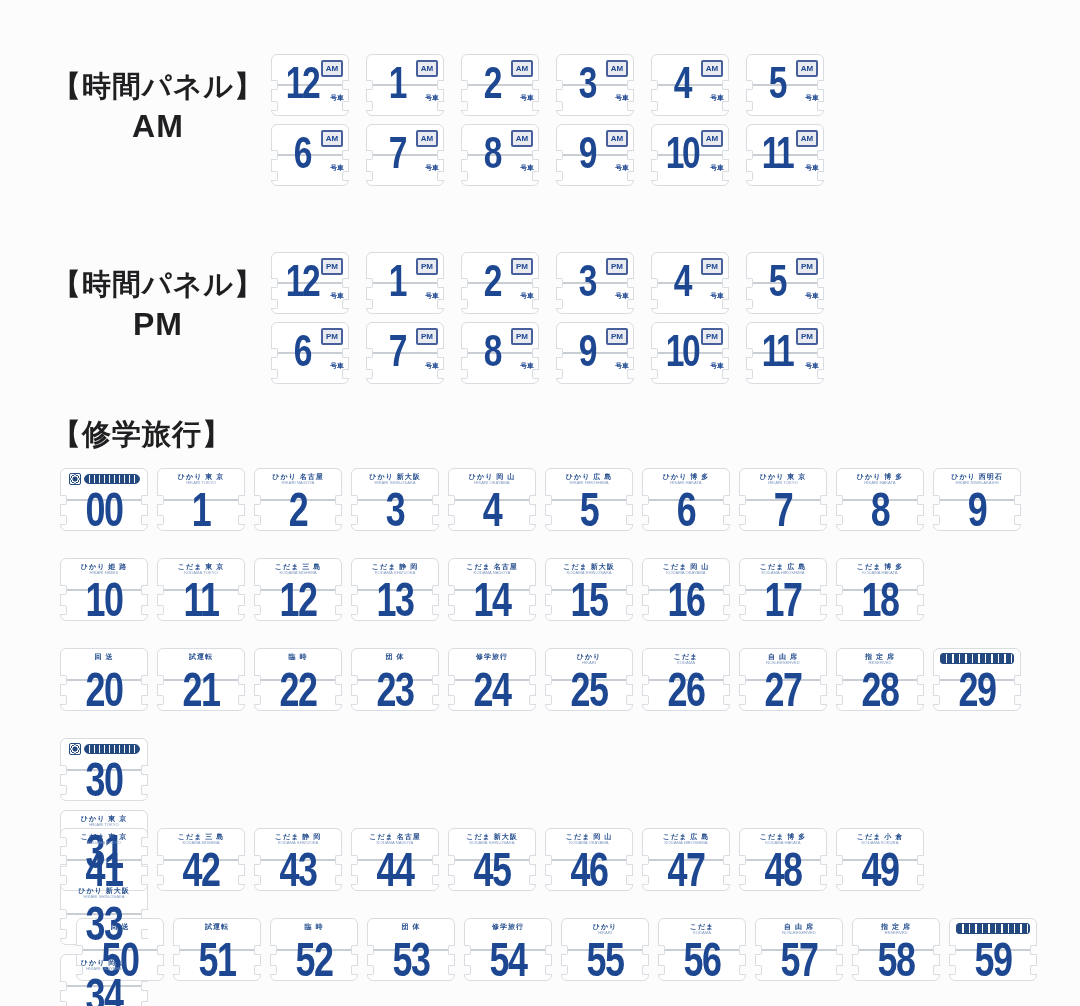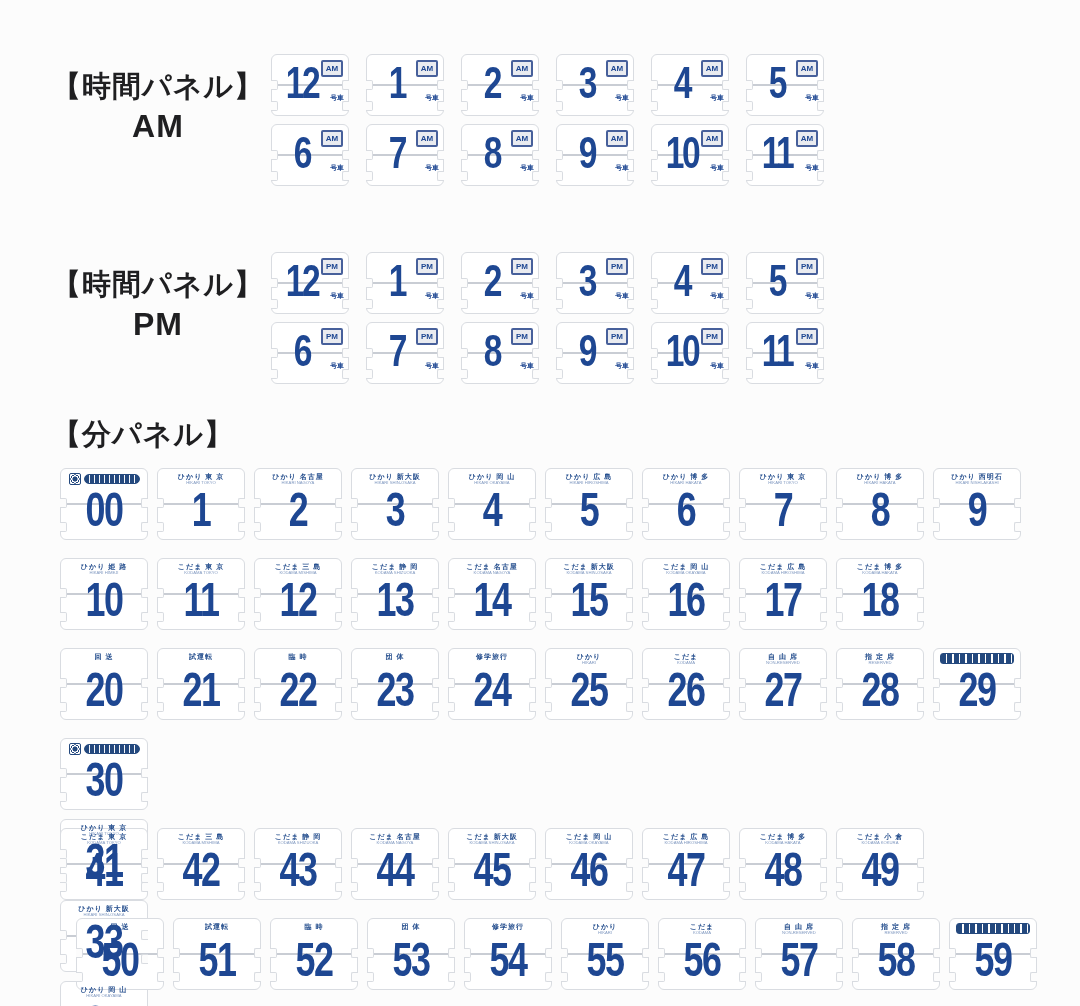--- a/index.html
+++ b/index.html
@@ -16,21 +16,21 @@
   .sec-label .s{font-size:32px;margin-top:4px;letter-spacing:1px;}
   .min-label{position:absolute;color:var(--label);font-weight:bold;font-size:29px;letter-spacing:1px;}
 
   .hrow,.mrow{position:absolute;display:flex;}
   .hrow{gap:17px;}
   .mrow{gap:9px;}
 
   .panel{position:relative;background:#fff;border:1px solid var(--border);
     border-radius:6px;box-sizing:border-box;}
   .hpanel{width:78px;height:62px;}
-  .mpanel{width:88px;height:72px;}
+  .mpanel{width:88px;height:63px;}
 
   .split{position:absolute;left:2px;right:2px;top:50%;height:2px;margin-top:-1px;
     background:var(--line);z-index:0;}
   .notch{position:absolute;width:7px;height:10px;background:var(--bg);
     border:1px solid var(--border);z-index:3;box-sizing:border-box;}
   .notch.l{left:-1px;border-left:none;border-radius:0 2px 2px 0;}
   .notch.r{right:-1px;border-right:none;border-radius:2px 0 0 2px;}
   .n1{top:42%;} .n2{top:76%;}
 
   .hnum{position:absolute;left:2px;top:7px;width:56px;text-align:center;
@@ -319,21 +319,21 @@
         <span class="notch l n1"></span>
         <span class="notch l n2"></span>
         <span class="notch r n1"></span>
         <span class="notch r n2"></span>
         <div class="hnum">11</div>
         <div class="badge">PM</div>
         <div class="unit">号車</div>
       </div>
     </div>
 
-  <div class="min-label" style="left:52px;top:415px;">【分パネル】</div>
+  <div class="min-label" style="left:52px;top:415px;">【修学旅行】</div>
   <div id="min-grid">
       <div class="mrow" id="mrow-0" style="left: 60px; top: 468px;">
         <div class="panel mpanel">
           <div class="split"></div>
           <span class="notch l n1"></span>
           <span class="notch l n2"></span>
           <span class="notch r n1"></span>
           <span class="notch r n2"></span>
           <div class="logo-row">
             <span class="logo-sq"></span>

